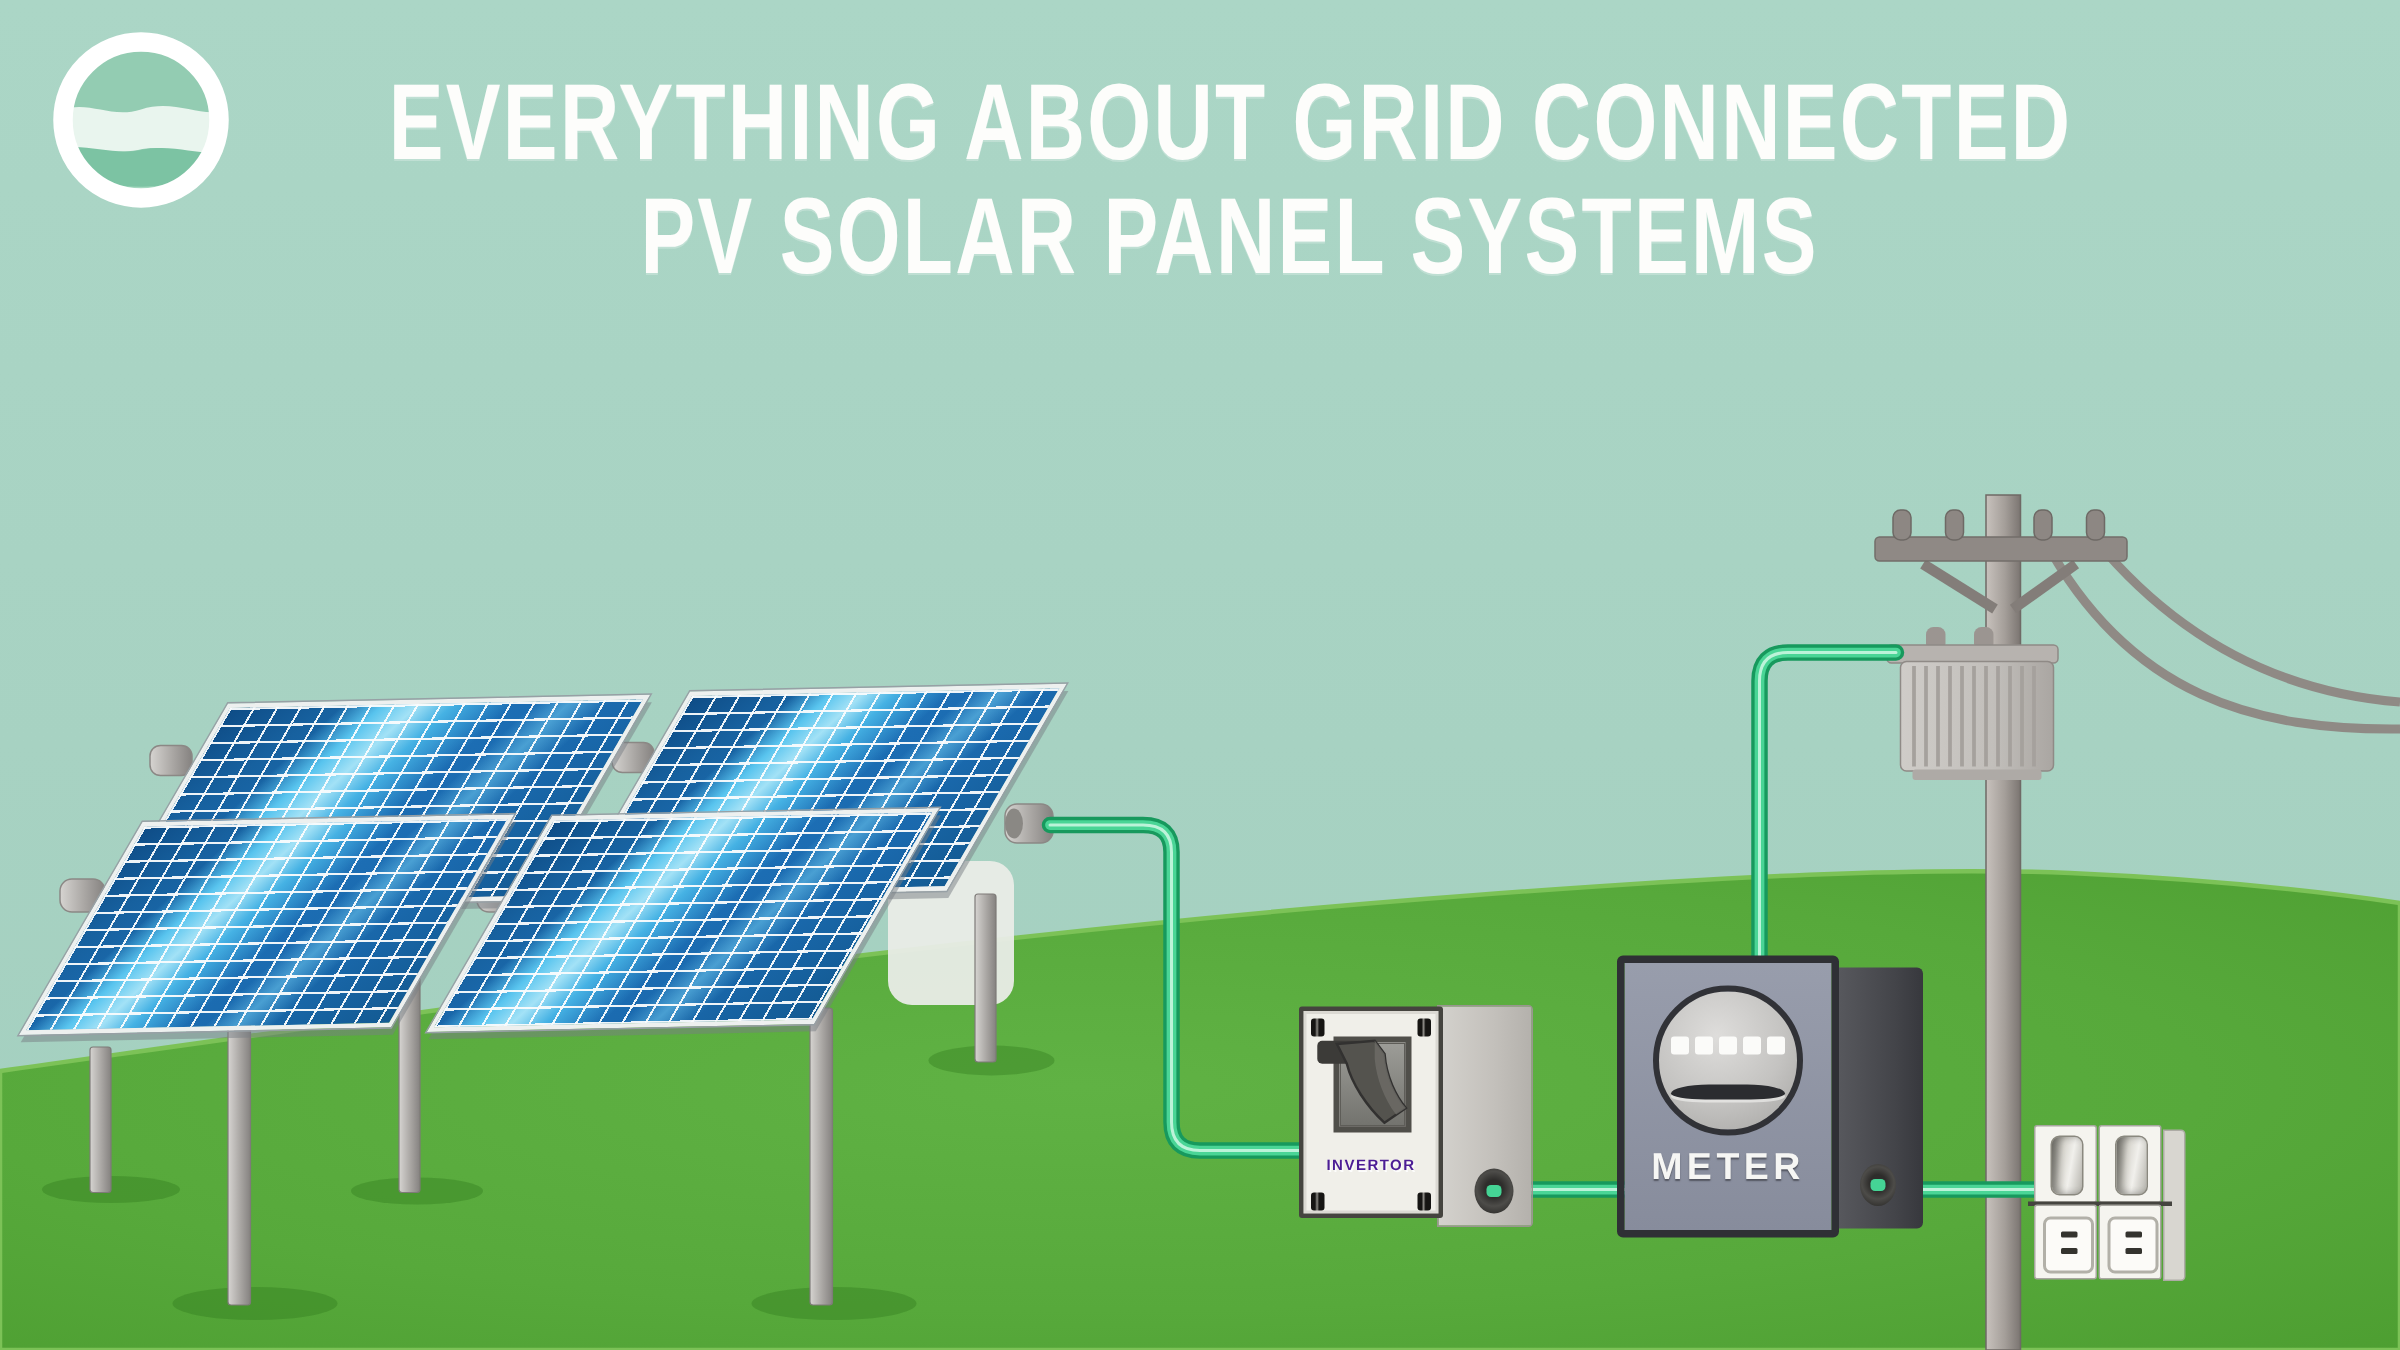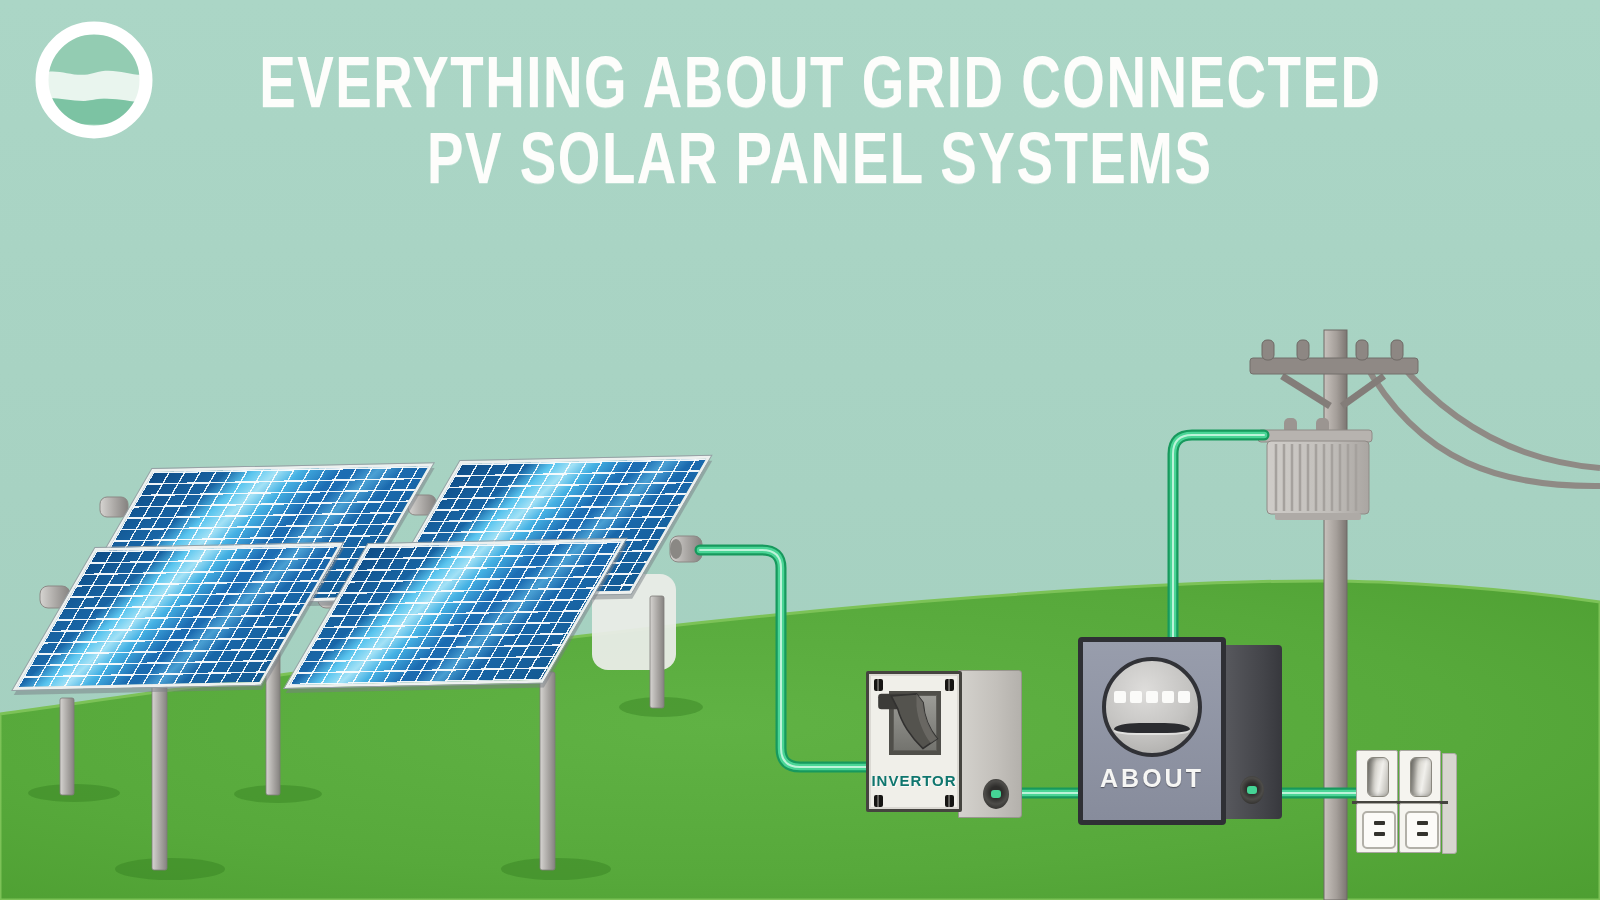--- a/index.html
+++ b/index.html
@@ -40,21 +40,21 @@
   #inv-side{left:958px;top:670px;width:62px;height:146px;z-index:4;
     background:linear-gradient(90deg,#d4d2cd,#c3c0bb 60%,#b4b1ac);border:1px solid #99968f;border-radius:0 3px 3px 0;}
   #inv-front{left:866px;top:671px;width:96px;height:141px;z-index:4;box-sizing:border-box;
     background:#f0efe9;border:3px solid #45443f;border-radius:2px;box-shadow:inset 0 0 0 2px #dbd9d3;}
   .screw{position:absolute;width:9px;height:12px;border-radius:2px;
     background:linear-gradient(90deg,#161513 30%,#8c8a85 45%,#161513 60%);}
   #inv-window{position:absolute;left:20px;top:17px;width:52px;height:64px;box-sizing:border-box;
     border:4px solid #504f4a;background:linear-gradient(180deg,#9d9d98 0%,#858580 55%,#73736e 100%);
     box-shadow:inset 0 0 0 1px #5e5d58;}
   #inv-handle{position:absolute;left:12px;top:10px;overflow:visible;}
-  #inv-label{top:98px;font-size:15px;letter-spacing:1px;color:#0f766e;text-shadow:1px 1px 0 rgba(255,255,255,.8);}
+  #inv-label{top:98px;font-size:10px;letter-spacing:1px;color:#4c1d95;text-shadow:1px 1px 0 rgba(255,255,255,.8);}
   .port{position:absolute;z-index:5;border-radius:50%;
     background:radial-gradient(circle at 50% 45%, #2e2d2b 0 28%, #4d4c49 55%, #201f1d 100%);}
   .port .pin{position:absolute;left:50%;top:50%;width:10px;height:8px;margin:-4px 0 0 -5px;border-radius:3px;background:#45d495;}
   #inv-port{left:983px;top:779px;width:26px;height:30px;}
   
   #meter-side{left:1222px;top:645px;width:60px;height:174px;z-index:4;
     background:linear-gradient(90deg,#595a5f,#434449 70%,#37383d);border-radius:0 4px 4px 0;}
   #meter-front{left:1078px;top:637px;width:148px;height:188px;z-index:4;box-sizing:border-box;
     background:linear-gradient(180deg,#989dac 0%,#878c9c 100%);border:5px solid #2f3035;border-radius:4px;}
   #meter-face{position:absolute;left:19px;top:15px;width:100px;height:100px;border-radius:50%;box-sizing:border-box;
@@ -216,21 +216,21 @@
     <div id="meter-face">
       <div id="meter-digits">
         <span></span>
         <span></span>
         <span></span>
         <span></span>
         <span></span>
       </div>
       <div id="meter-slot"></div>
     </div>
-    <div id="meter-label" class="box-label">ABOUT</div>
+    <div id="meter-label" class="box-label">METER</div>
   </div>
   <div id="meter-port" class="port">
       <span class="pin"></span>
     </div>
 
   <div id="switchboard" class="abs">
     <div id="sb-side"></div>
     <div class="sb-module" style="left:0;top:0;">
       <div class="rocker"></div>
     </div>

